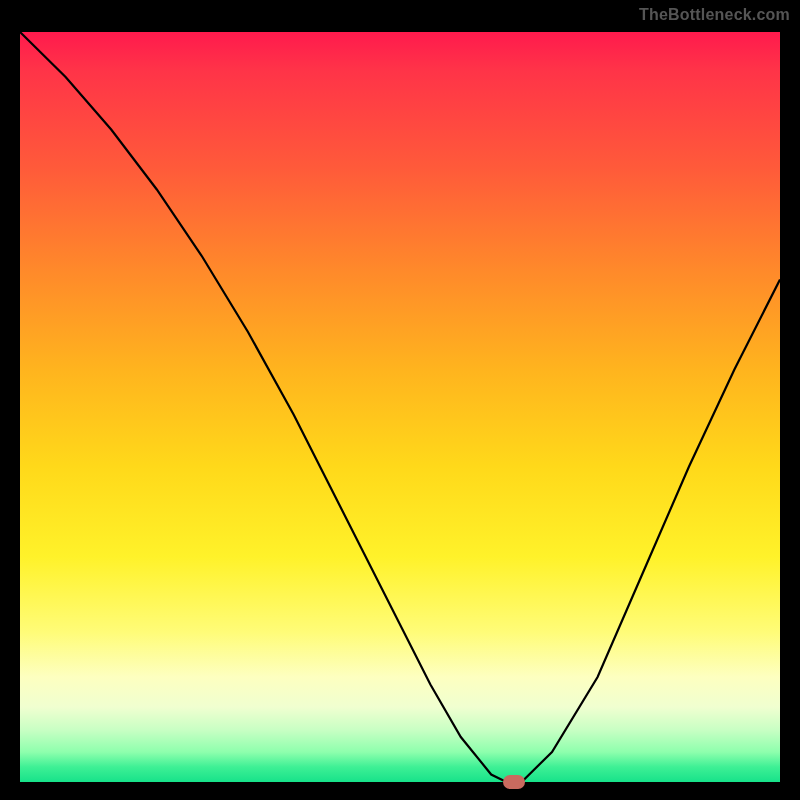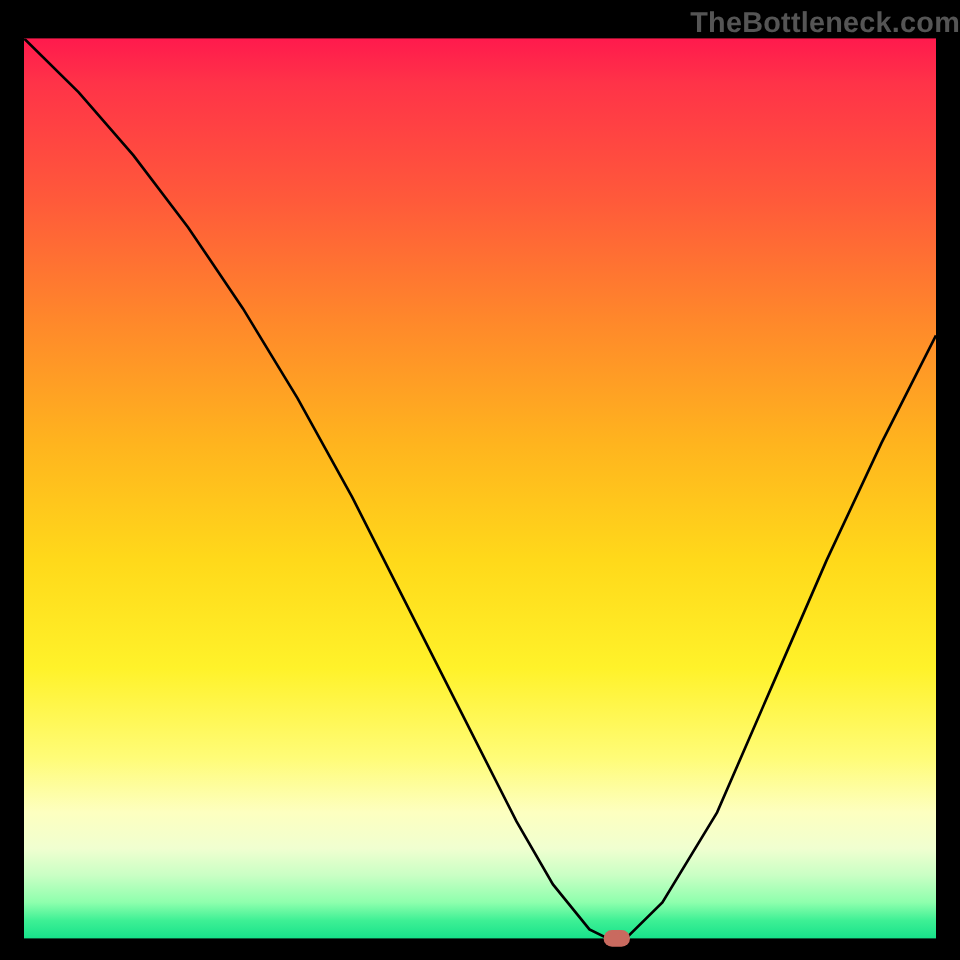--- a/index.html
+++ b/index.html
@@ -6,23 +6,23 @@
   html, body { width: 800px; height: 800px; overflow: hidden; background: #000; }
   .frame {
     position: relative;
     width: 800px;
     height: 800px;
     background: #000;
   }
   .watermark {
     position: absolute;
     top: 6px;
-    right: 0;
+    right: 10px;
     font-family: Arial, Helvetica, sans-serif;
-    font-size: 24px;
+    font-size: 16px;
     font-weight: bold;
     color: #555;
     letter-spacing: 0.2px;
     z-index: 10;
     margin-left: 32px;
   }
   .plot {
     position: absolute;
     left: 20px;
     top: 32px;

